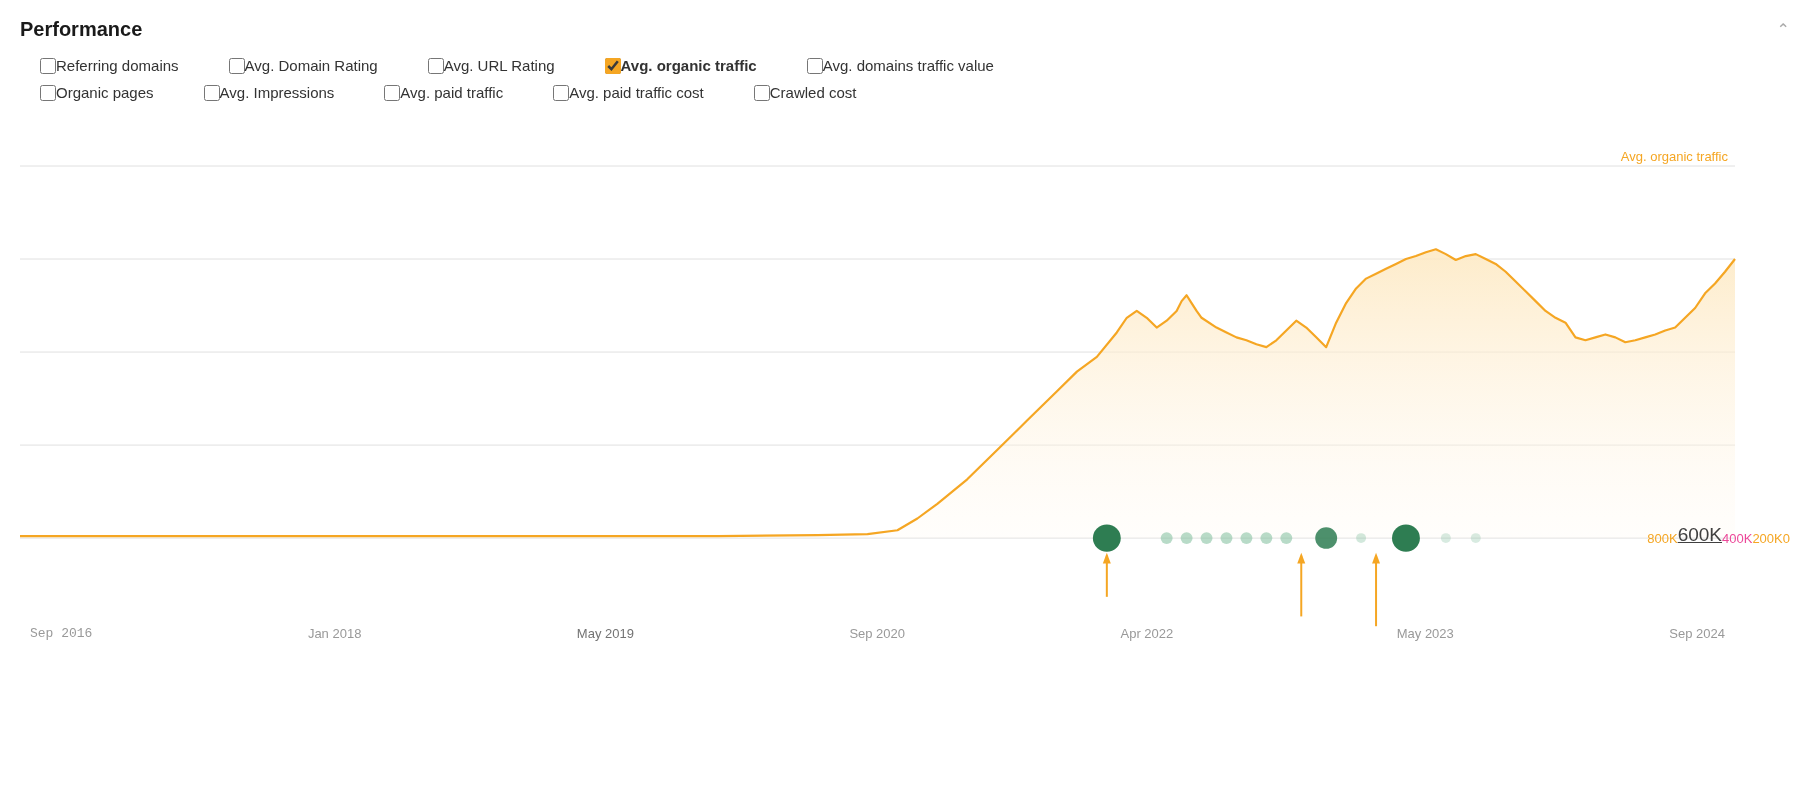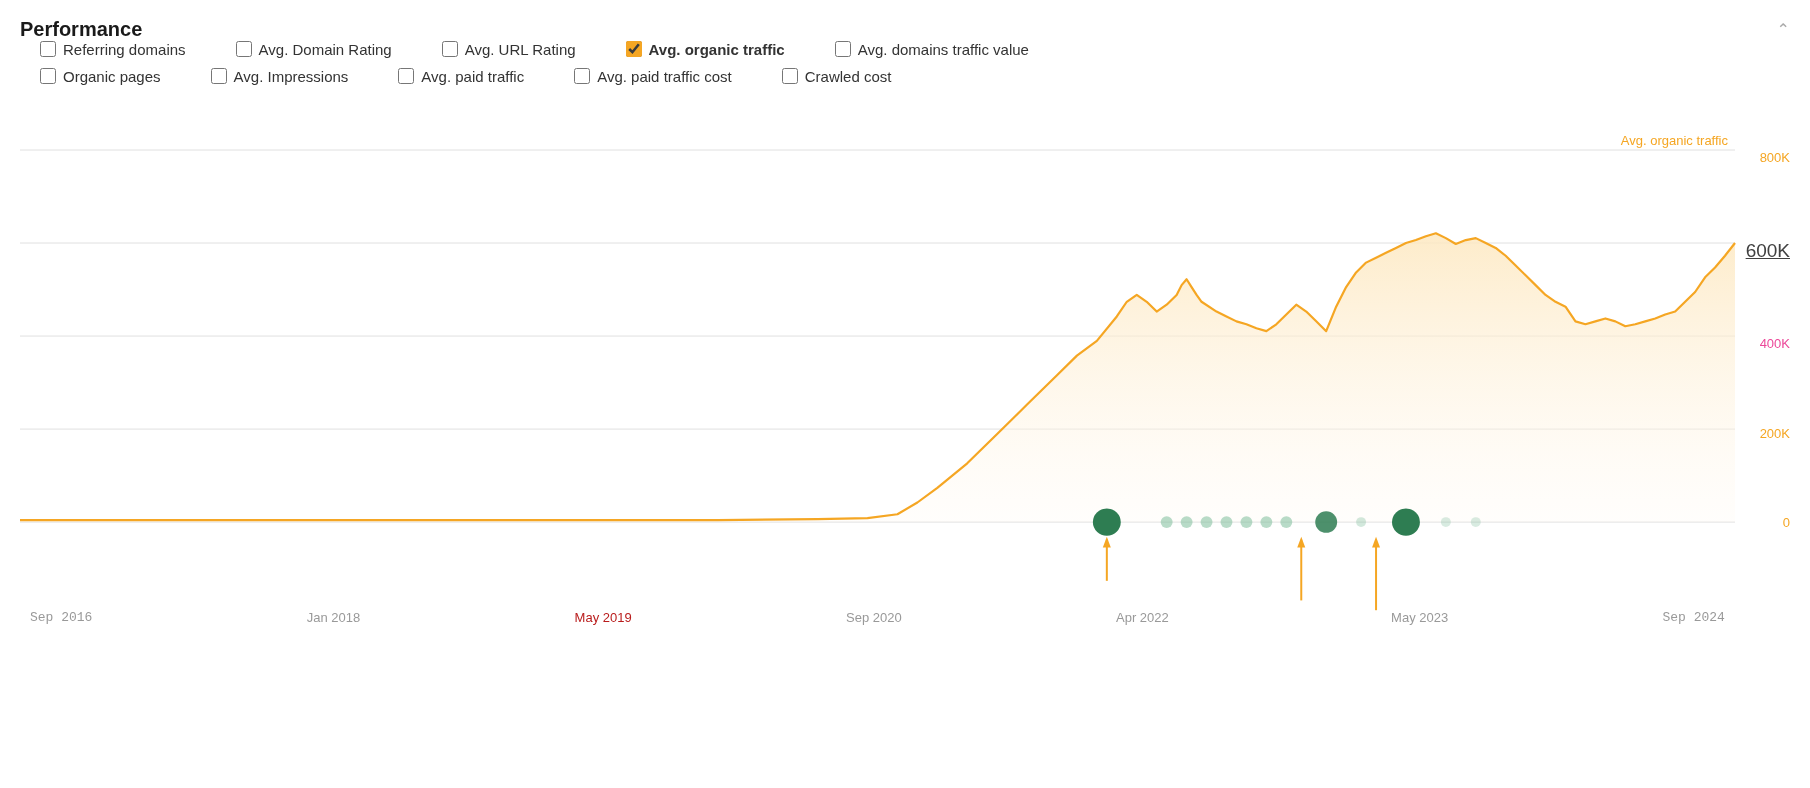--- a/index.html
+++ b/index.html
@@ -11,20 +11,21 @@
       min-height: 788px;
     }
     .container {
       padding: 18px 20px 10px 20px;
       position: relative;
     }
     .header-row {
       display: flex;
       align-items: center;
       justify-content: space-between;
+      margin-bottom: 16px;
     }
     .title {
       font-size: 20px;
       font-weight: 700;
       color: #1a1a1a;
     }
     .collapse-icon {
       color: #aaa;
       font-size: 16px;
       cursor: pointer;
@@ -36,21 +37,21 @@
     }
     .checkbox-row-1, .checkbox-row-2 {
       display: flex;
       align-items: center;
       gap: 30px;
       margin-bottom: 10px;
       width: 100%;
     }
     .checkbox-item {
       display: flex;
-      gap: 7px;
+      align-items: center;
       cursor: pointer;
       font-size: 15px;
       color: #333;
       padding-left: 20px;
     }
     .checkbox-item input[type="checkbox"] {
       width: 16px;
       height: 16px;
       accent-color: #f5a623;
       cursor: pointer;
@@ -354,31 +355,31 @@
         <line x1="1285" y1="460" x2="1285" y2="398" stroke="#f5a623" stroke-width="2"></line>
         <polygon points="1285,395 1281,406 1289,406" fill="#f5a623"></polygon>
       </g>
 
       <g>
         <line x1="1360" y1="470" x2="1360" y2="398" stroke="#f5a623" stroke-width="2"></line>
         <polygon points="1360,395 1356,406 1364,406" fill="#f5a623"></polygon>
       </g>
     </svg>
 
-    <div style="position:absolute; right:0; top:45px; height:380px; display:flex; flex-direction:column; justify-content:space-between; align-items:flex-end;">
+    <div style="position:absolute; right:0; top:45px; height:380px; display:flex; flex-direction:row; justify-content:space-between; align-items:flex-end;">
       <span class="y-label" style="color:#f5a623; font-size:13px;">800K</span>
       <span class="y-label" style="color:#404040; font-size:19px;text-decoration:underline;">600K</span>
       <span class="y-label" style="color:#ec4899; font-size:13px;">400K</span>
       <span class="y-label" style="color:#f5a623; font-size:13px;">200K</span>
       <span class="y-label" style="color:#f5a623; font-size:13px;">0</span>
     </div>
 
     <div style="position:absolute; bottom:40px; left:0; right:55px; display:flex; justify-content:space-between; padding:0 10px;">
       <span class="x-label" style="color:#999; font-size:13px;font-family:Liberation Mono, monospace;">Sep 2016</span>
       <span class="x-label" style="color:#999; font-size:13px;">Jan 2018</span>
-      <span class="x-label" style="color:#b91c1c; font-size:13px;">May 2019</span>
+      <span class="x-label" style="color:#737373; font-size:13px;">May 2019</span>
       <span class="x-label" style="color:#999; font-size:13px;">Sep 2020</span>
       <span class="x-label" style="color:#999; font-size:13px;">Apr 2022</span>
       <span class="x-label" style="color:#999; font-size:13px;margin-left:8px;">May 2023</span>
-      <span class="x-label" style="color:#999; font-size:13px;font-family:Liberation Mono, monospace;">Sep 2024</span>
+      <span class="x-label" style="color:#999; font-size:13px;">Sep 2024</span>
     </div>
   </div>
 </div>
 
 </body></html>

